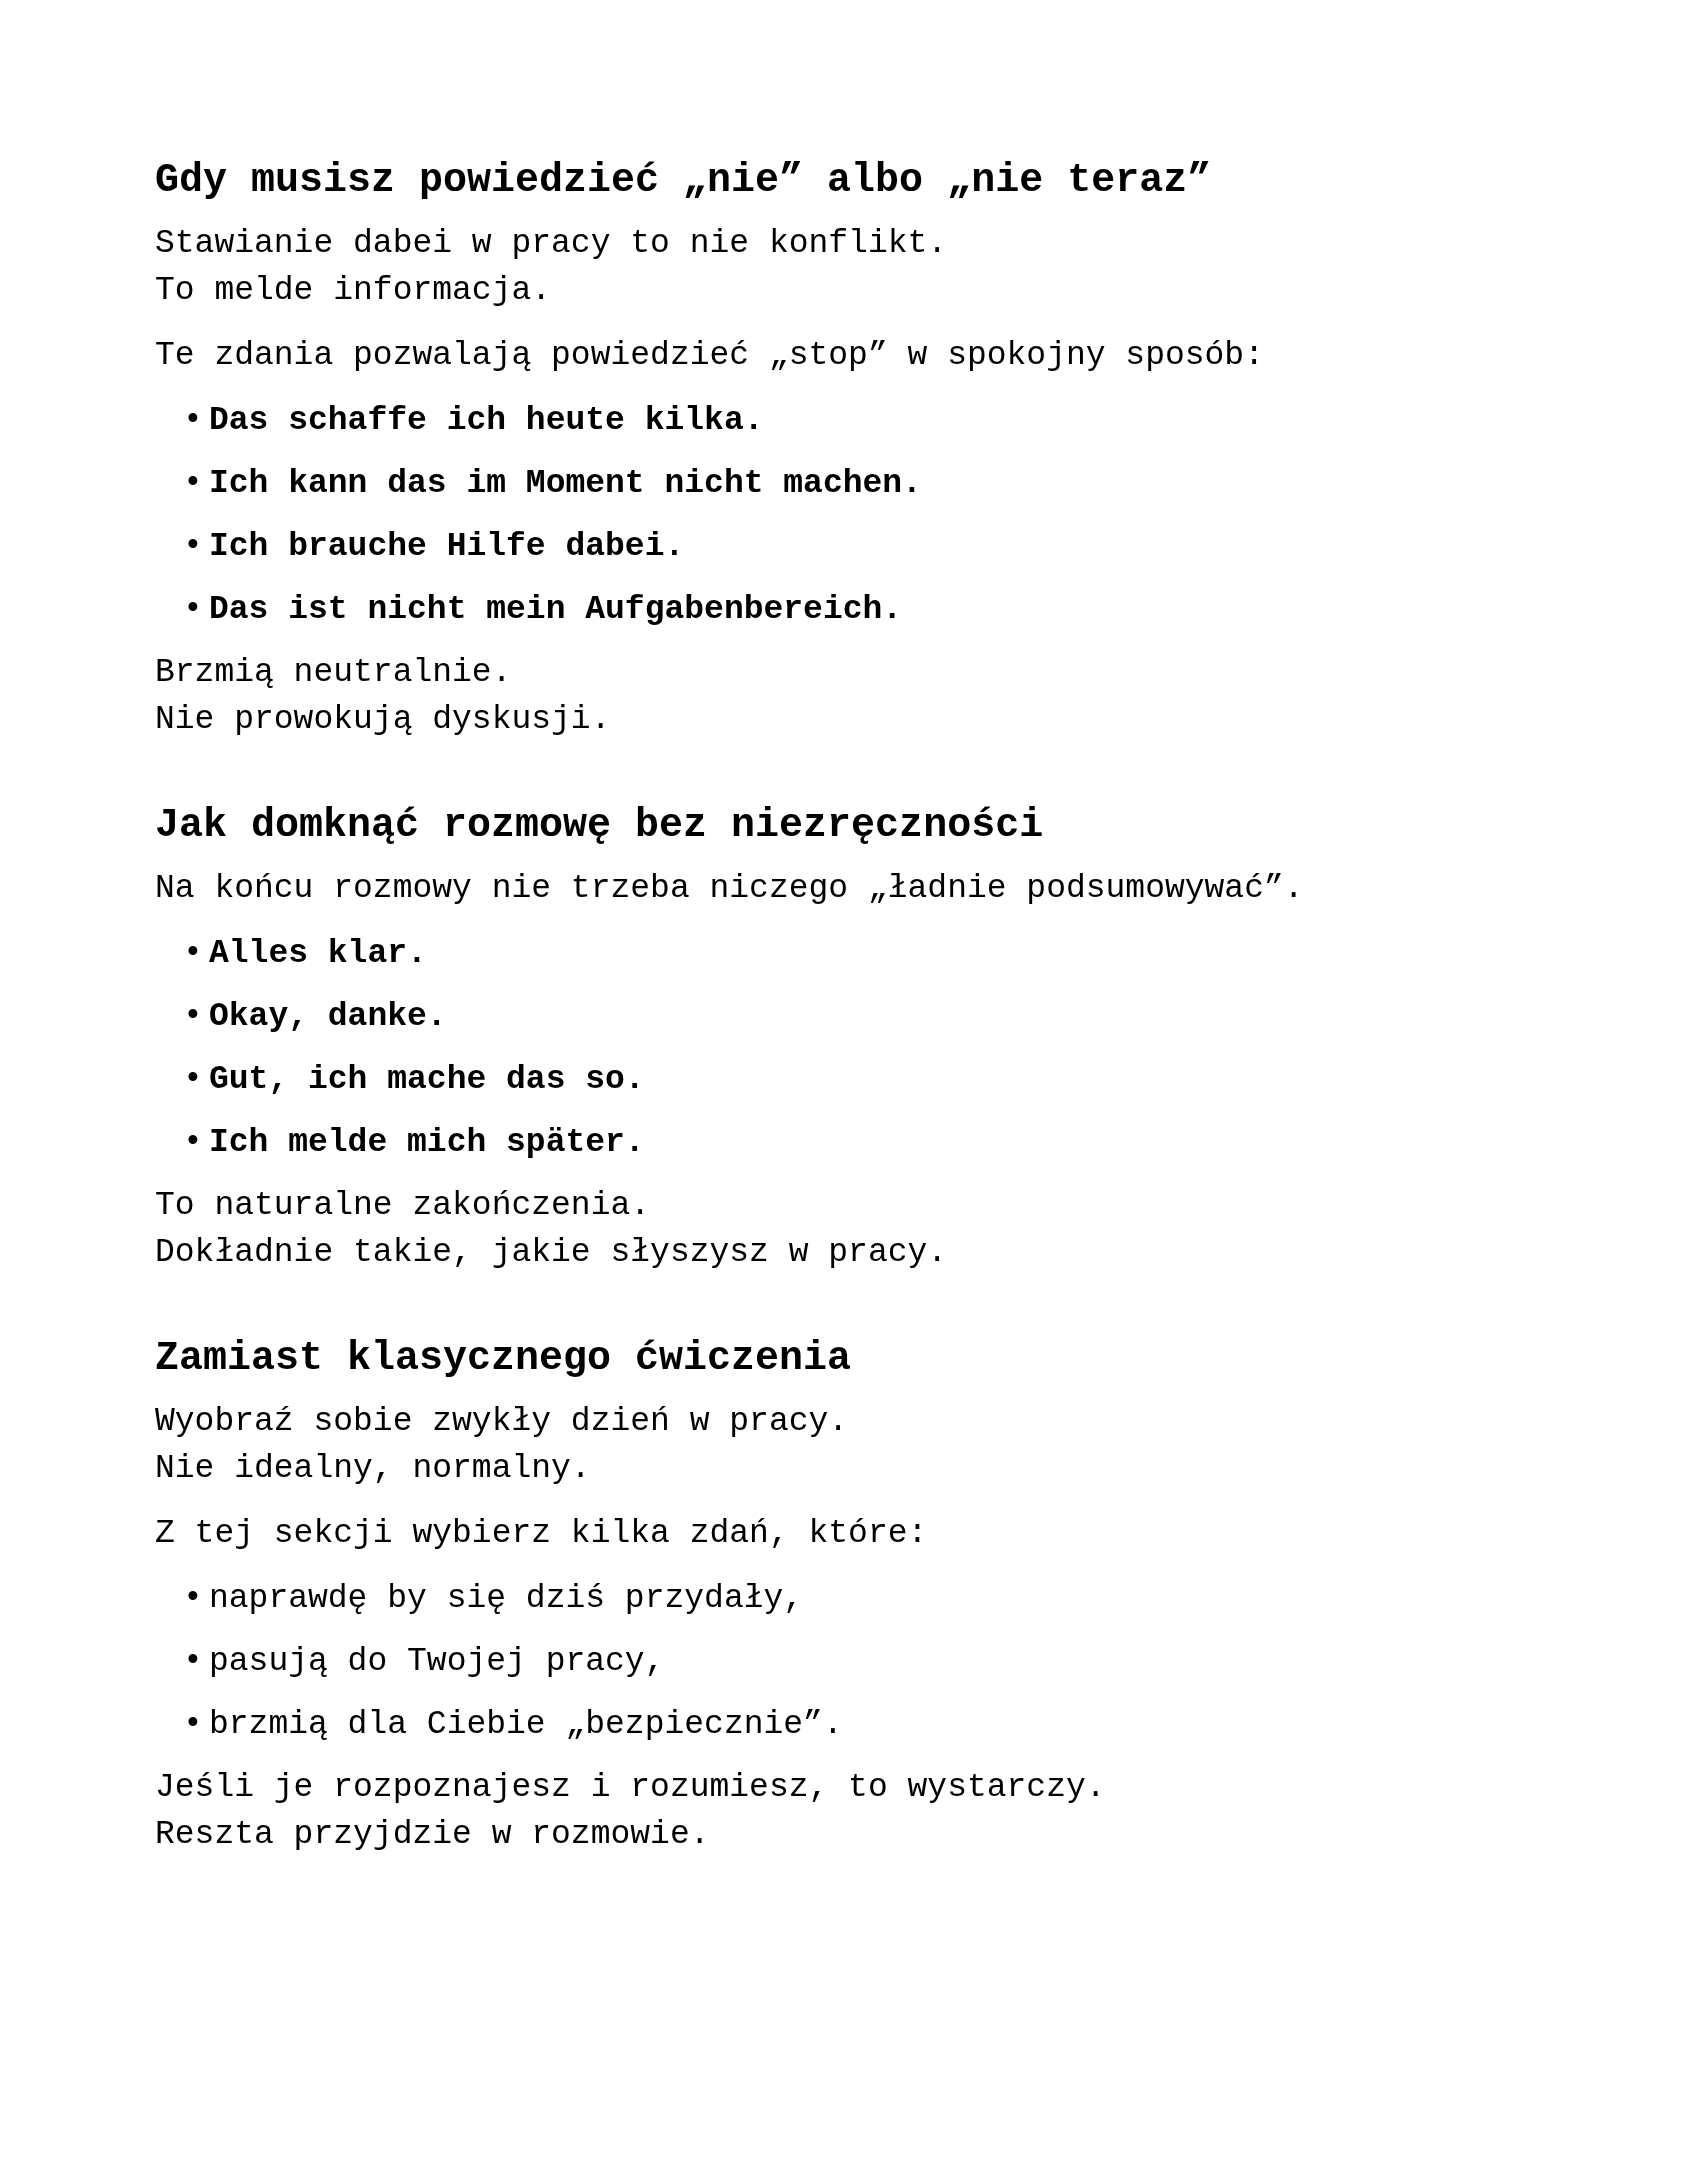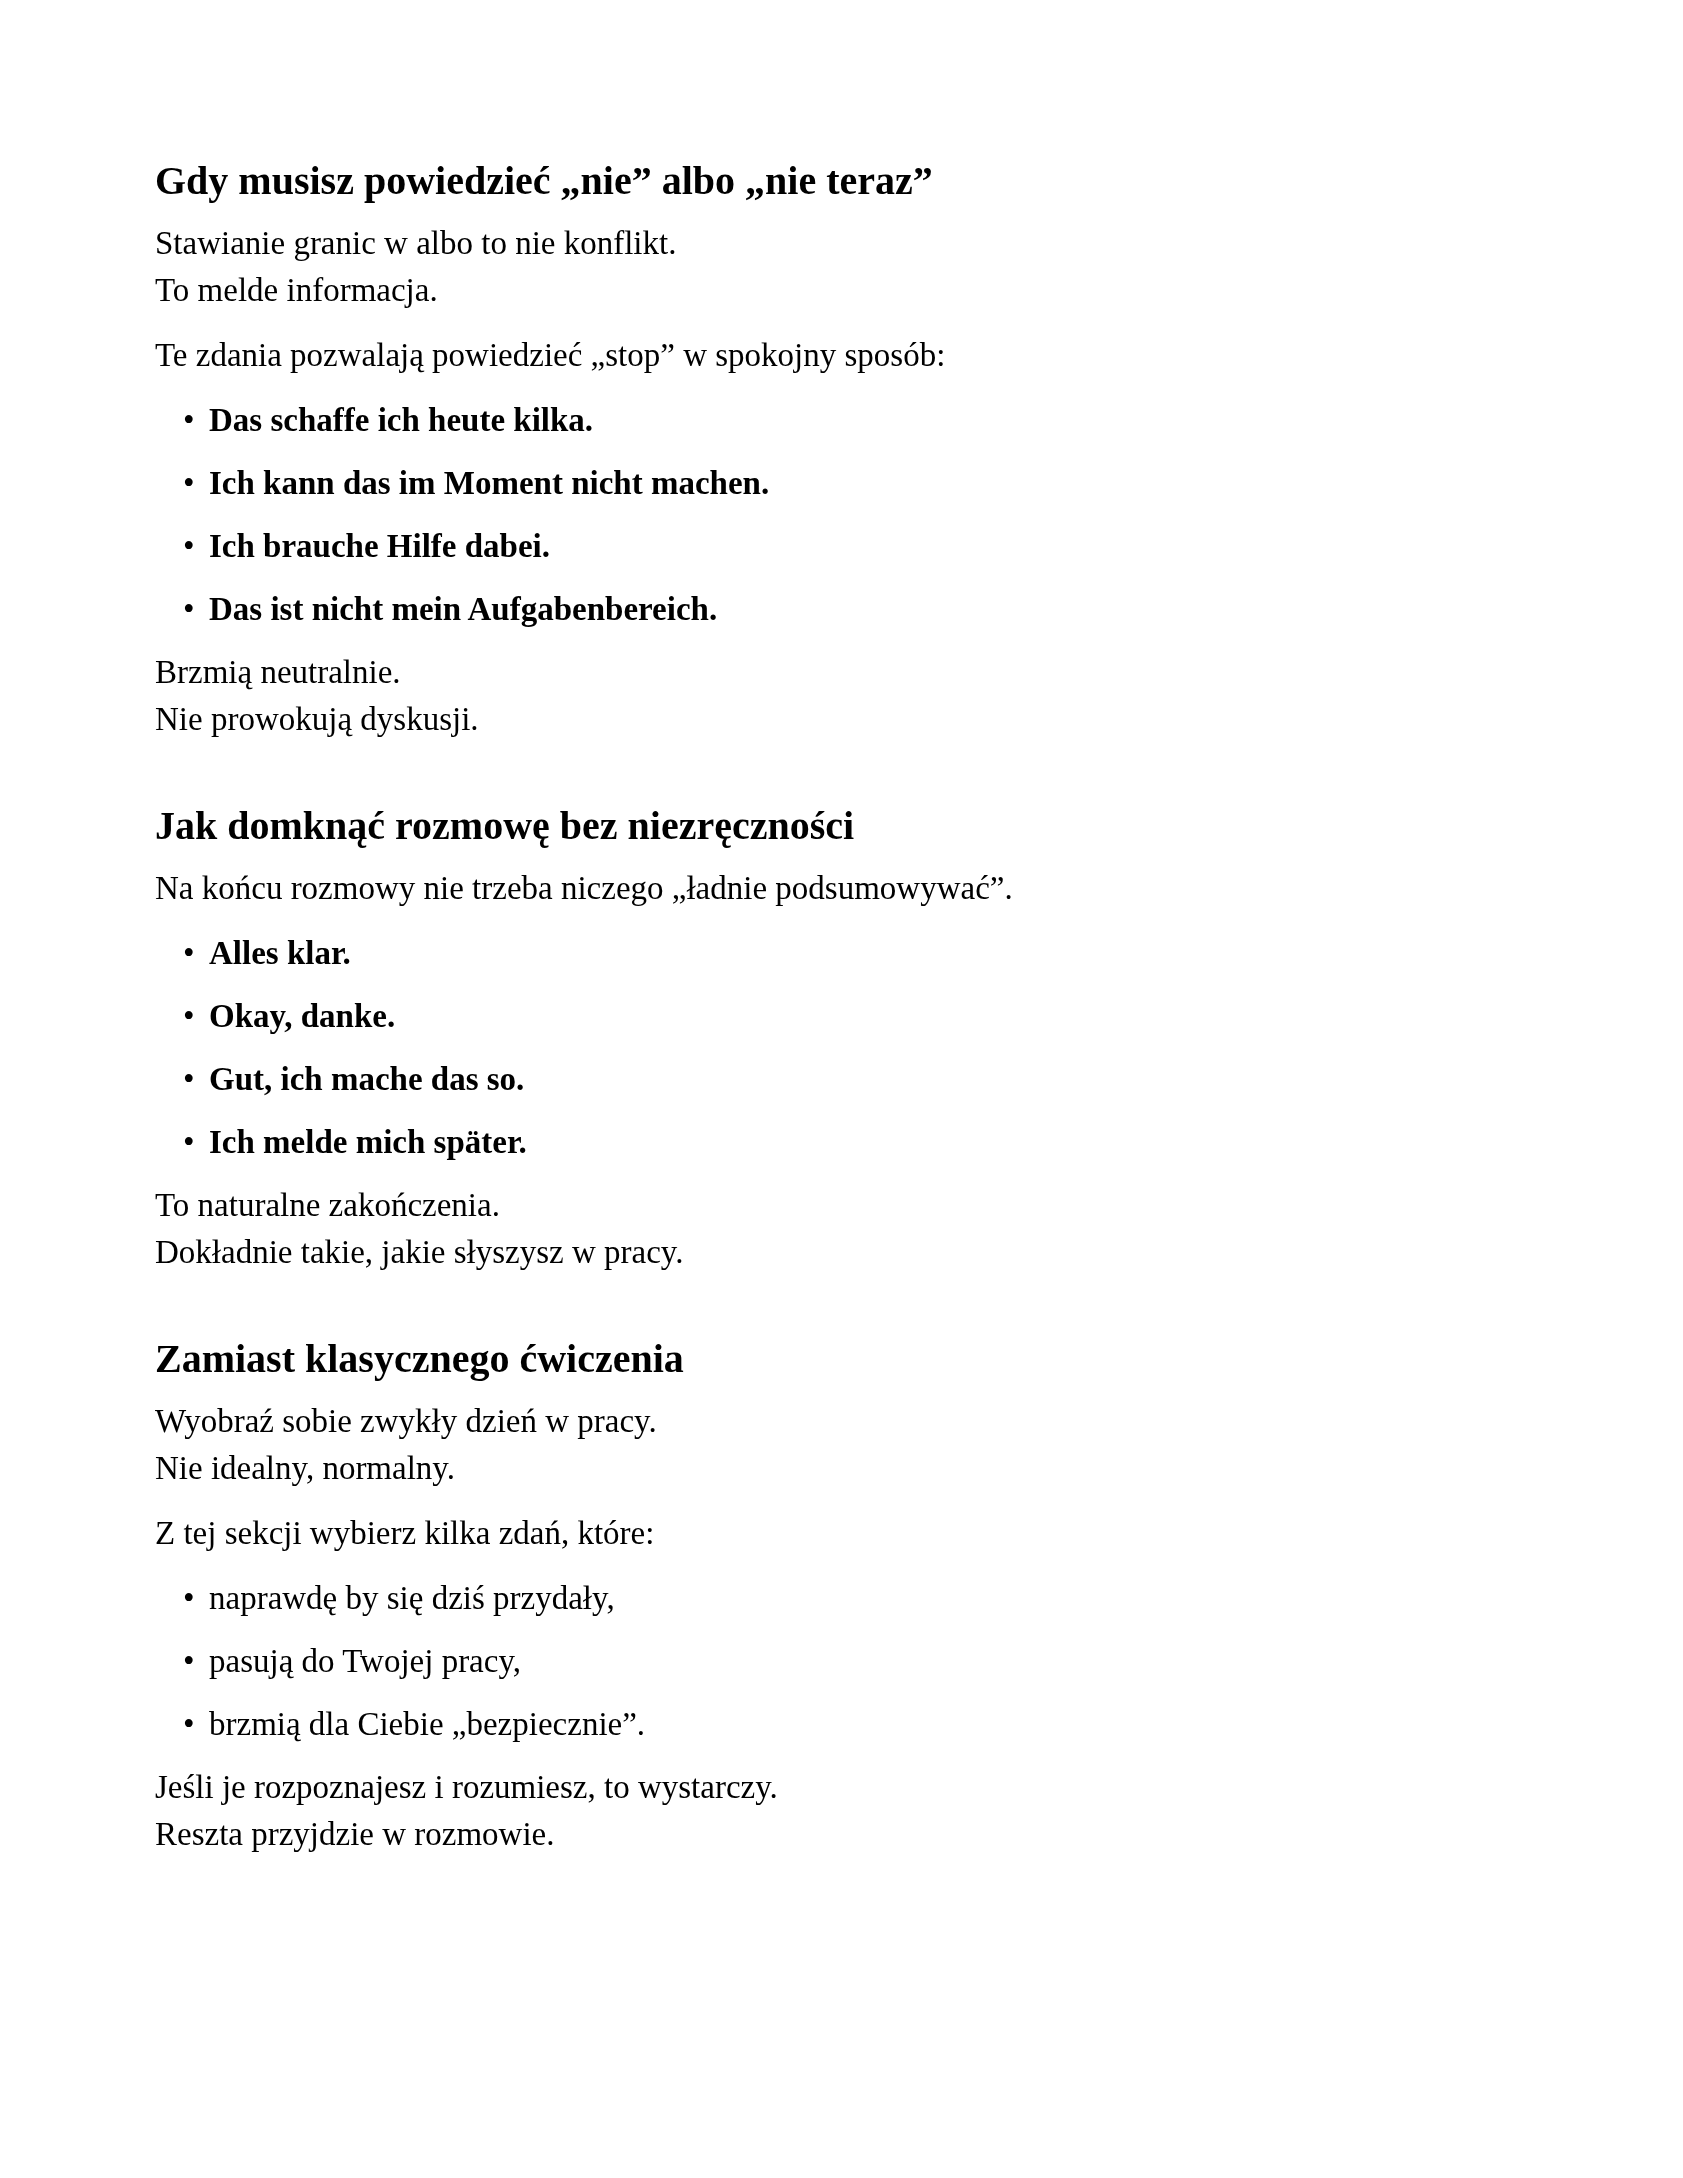--- a/index.html
+++ b/index.html
@@ -4,21 +4,21 @@
 <style>
   html, body { margin: 0; padding: 0; background: #ffffff; }
   .page {
     position: relative;
     width: 1683px;
     height: 1924px;
     box-sizing: border-box;
     padding: 153px 158px 0 155px;
     background: #ffffff;
     color: #000000;
-    font-family: Liberation Serif, serif;
+    font-family: Liberation Mono, monospace;
     font-size: 33px;
     line-height: 47px;
     overflow: hidden;
   }
   h2 {
     font-size: 40px;
     line-height: 55px;
     font-weight: bold;
     margin: 55px 0 12px 0;
   }
@@ -43,21 +43,21 @@
   .bold-list li { font-weight: bold; }
 </style>
 </head>
 <body>
 
 <div class="page">
 
   <section>
     <h2>Gdy musisz powiedzieć „nie” albo „nie teraz”</h2>
     <p>
-      <span class="line">Stawianie granic w albo to nie konflikt.</span>
+      <span class="line">Stawianie dabei w pracy to nie konflikt.</span>
       <span class="line">To melde informacja.</span>
     </p>
     <p>Te zdania pozwalają powiedzieć „stop” w spokojny sposób:</p>
     <ul class="bold-list">
       <li>Das schaffe ich heute kilka.</li>
       <li>Ich kann das im Moment nicht machen.</li>
       <li>Ich brauche Hilfe dabei.</li>
       <li>Das ist nicht mein Aufgabenbereich.</li>
     </ul>
     <p>

